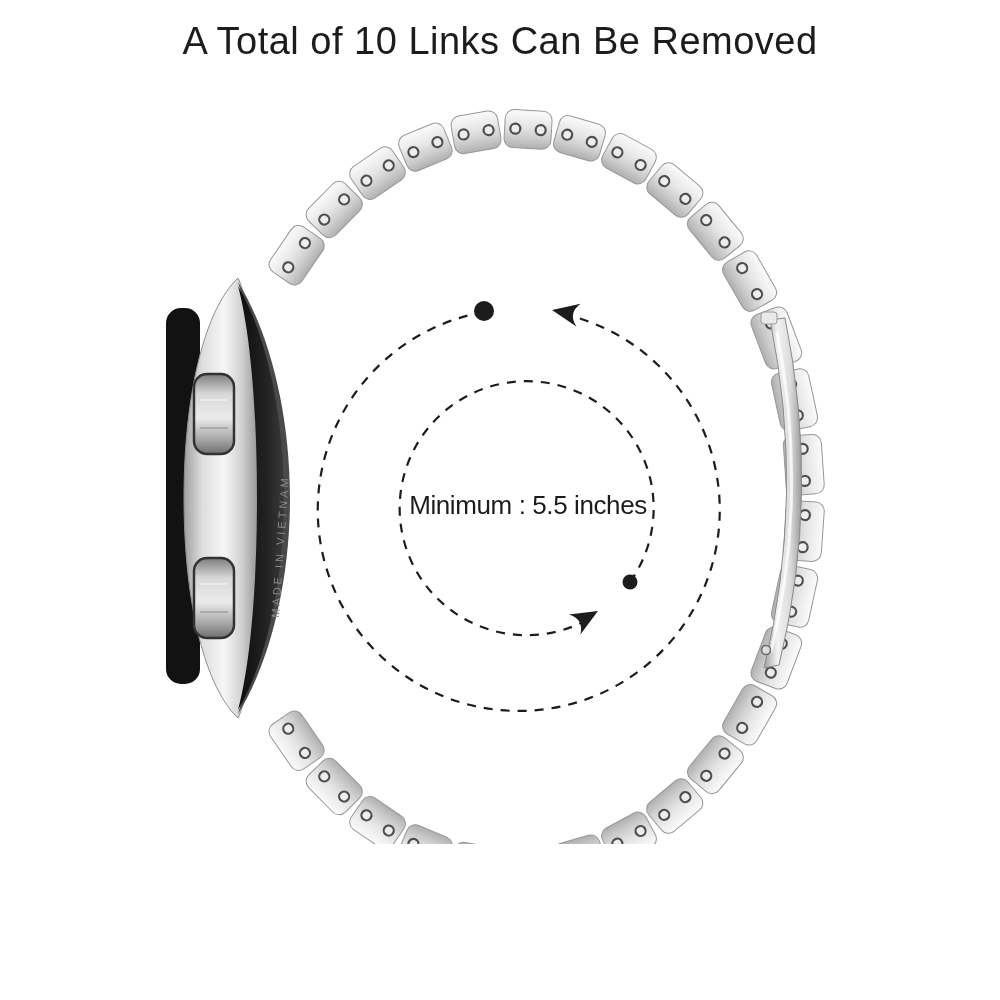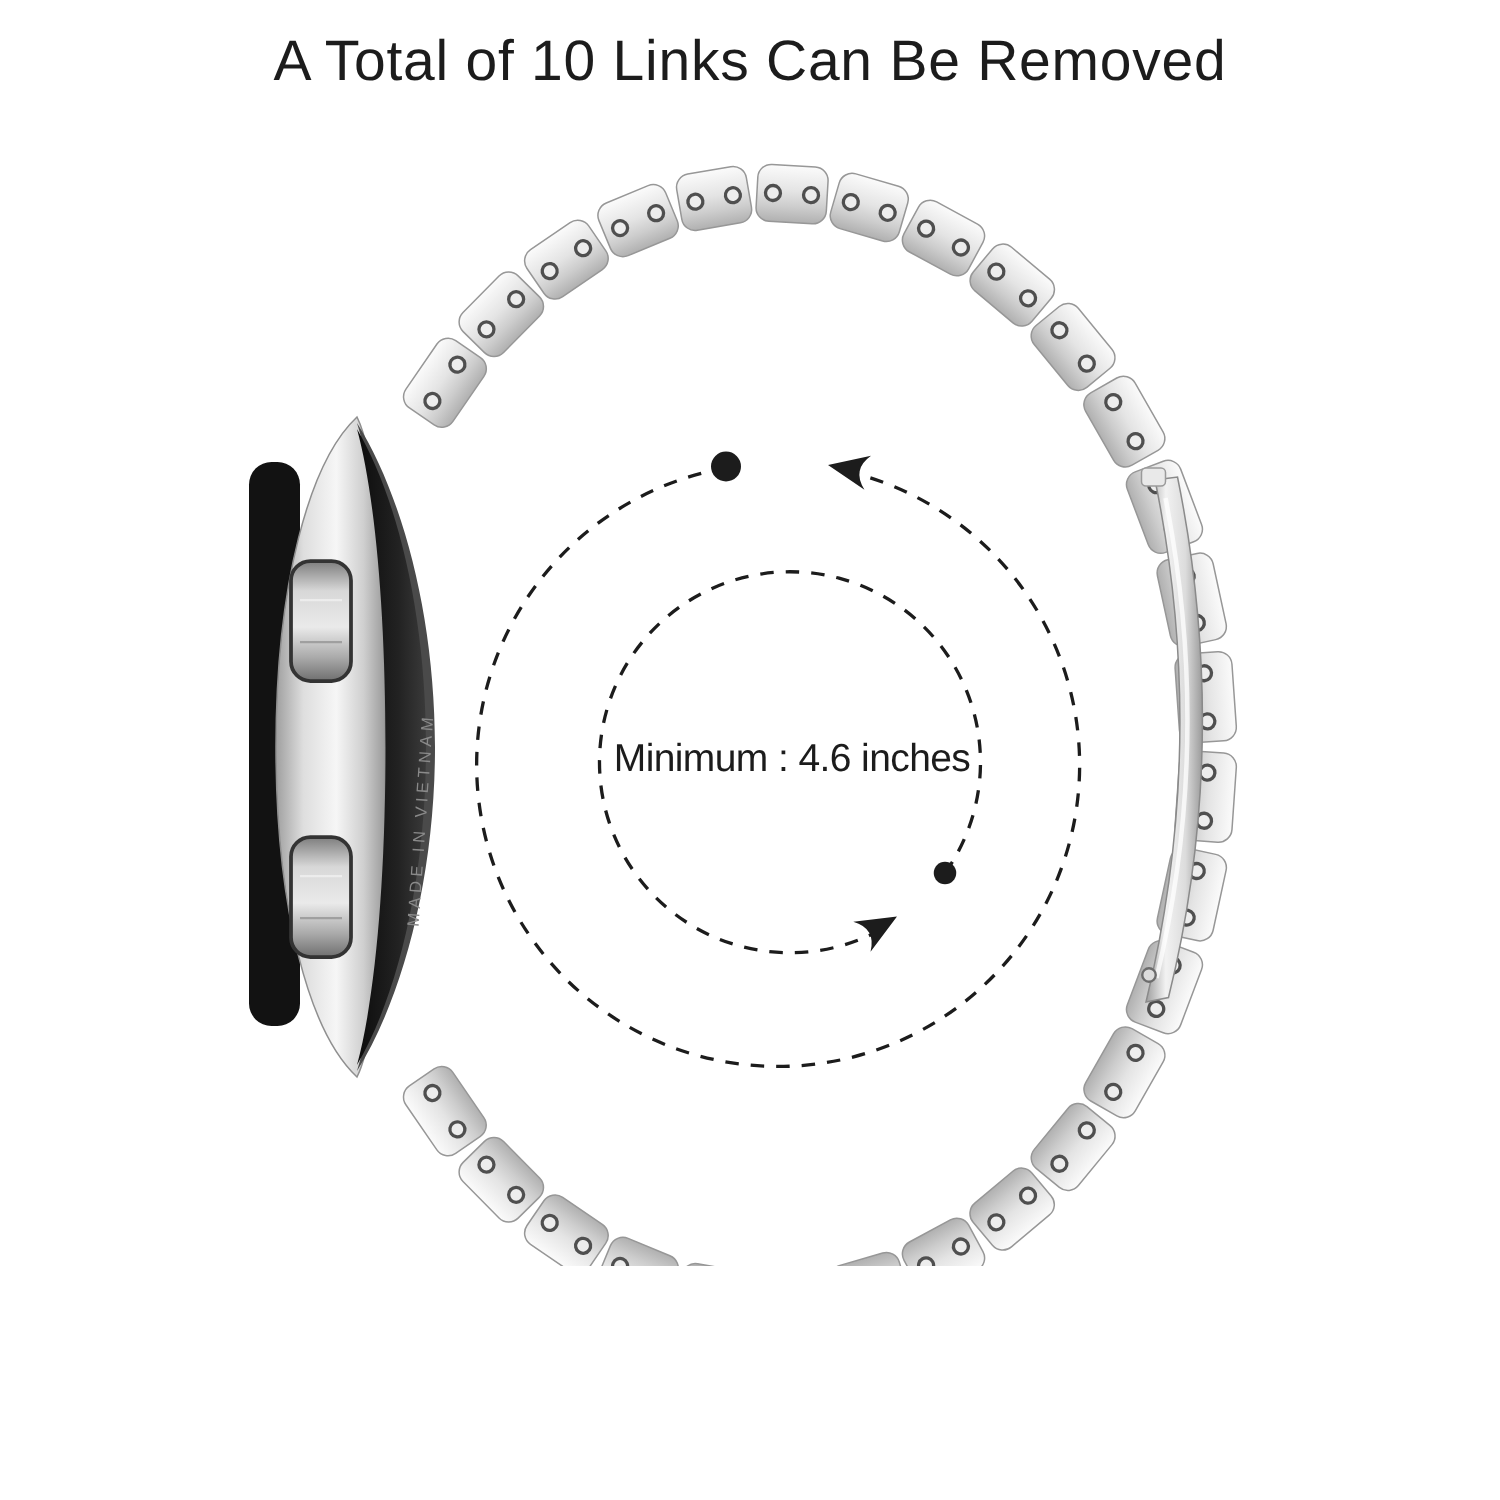--- a/index.html
+++ b/index.html
@@ -237,14 +237,14 @@
     <g>
       <path class="dashline" d="M 484,312 A 201,201 0 1 0 575,317"></path>
       <path class="dashline" d="M 630,582 A 127,127 0 1 0 583,622"></path>
       <circle class="inkfill" cx="484" cy="311" r="10"></circle>
       <circle class="inkfill" cx="630" cy="582" r="7.5"></circle>
       <path class="inkfill" d="M 0,0 L -27,11.5 Q -16,0 -27,-11.5 Z" transform="translate(552,310) rotate(-169)"></path>
       <path class="inkfill" d="M 0,0 L -27,11.5 Q -16,0 -27,-11.5 Z" transform="translate(598,611) rotate(-30)"></path>
     </g>
   </svg>
 
-  <div class="label min">Minimum : 4.6 inches</div>
+  <div class="label min">Minimum : 5.5 inches</div>
 </div>
 
 </body></html>

